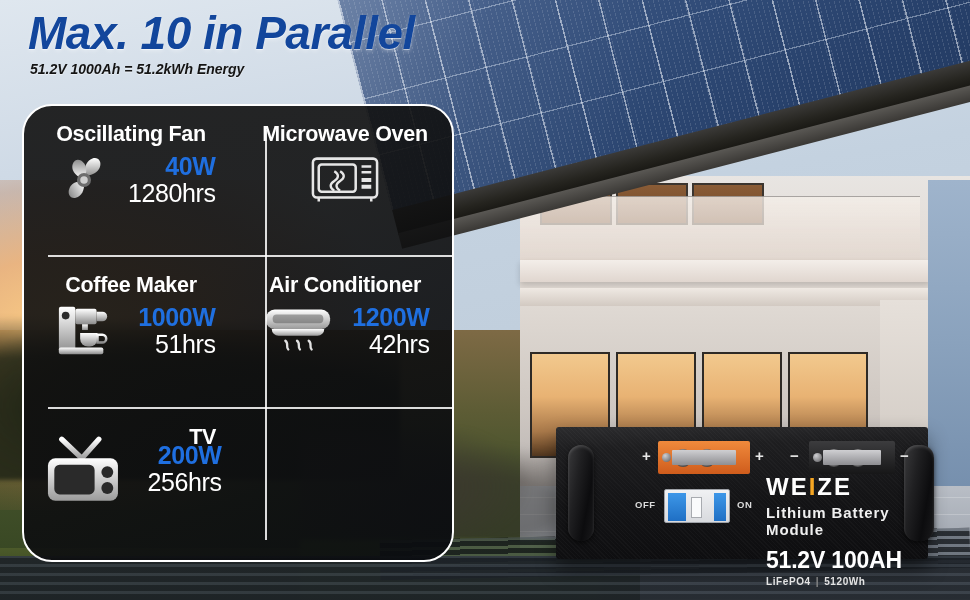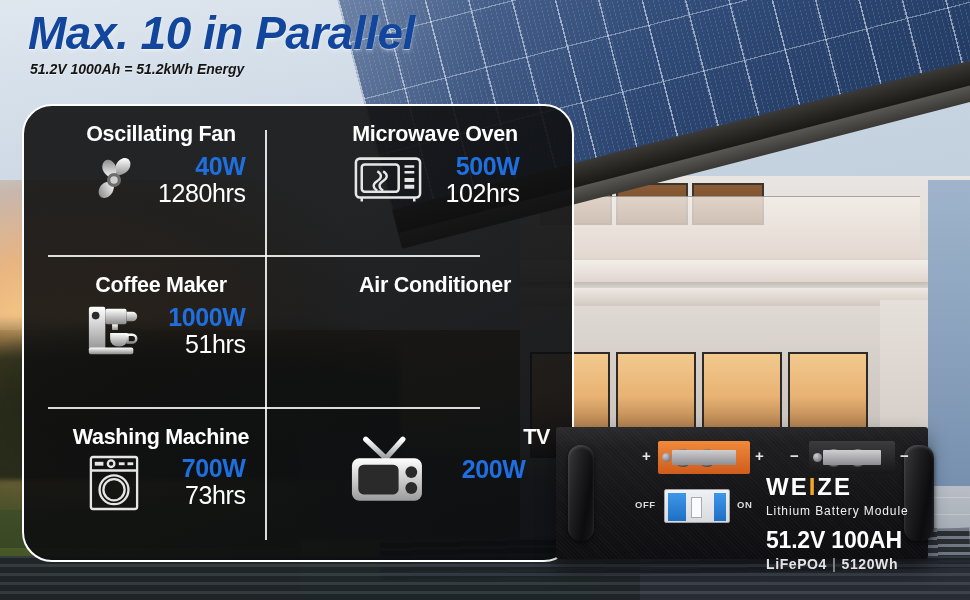--- a/index.html
+++ b/index.html
@@ -152,21 +152,21 @@
   }
   .subhead {
     position:absolute; left:30px; top:61px;
     font-size:14px; font-weight:bold; font-style:italic; color:#141414;
     text-shadow:0 1px 1px rgba(255,255,255,.55);
     white-space:nowrap;
   }
 
   
   #panel {
-    position:absolute; left:22px; top:104px; width:552px; height:458px;
+    position:absolute; left:22px; top:104px; width:432px; height:458px;
     border:2.5px solid #ffffff; border-radius:30px;
     background:linear-gradient(150deg, rgba(22,22,22,.93) 0%, rgba(16,16,16,.90) 40%, rgba(10,12,16,.93) 100%);
     overflow:hidden;
   }
   .grid {
     position:absolute; inset:0;
     display:grid; grid-template-columns:1fr 1fr; grid-template-rows:1fr 1fr 1fr;
   }
   .cell { position:relative; padding:6px 12px 4px; }
   .cell-title {
@@ -224,23 +224,23 @@
   }
   .breaker .bl { position:absolute; left:3px; top:3px; width:18px; height:28px; background:linear-gradient(180deg,#3d97e8,#1f6fc4); }
   .breaker .br { position:absolute; right:3px; top:3px; width:12px; height:28px; background:linear-gradient(180deg,#3d97e8,#1f6fc4); }
   .breaker .tog { position:absolute; left:26px; top:7px; width:11px; height:21px; background:#fafbfc; border:1px solid #a8abb0; }
   .sw-lbl { position:absolute; color:#dcdcdc; font-size:9.5px; font-weight:bold; letter-spacing:.5px; top:72px; }
   .sw-lbl.off { left:79px; } .sw-lbl.on { left:181px; }
 
   .blabel { position:absolute; left:210px; top:48px; width:160px; color:#fff; }
   .logo { display:flex; align-items:flex-start; font-size:24px; font-weight:bold; letter-spacing:2px; line-height:1; }
   .logo .i { color:#f5a623; position:relative; }
-  .brand-sub { font-size:12px; font-weight:normal; letter-spacing:.9px; margin-top:5px; color:#f0f0f0; }
+  .brand-sub { font-size:15px; font-weight:bold; letter-spacing:.9px; margin-top:5px; color:#f0f0f0; }
   .brand-spec { font-size:23px; font-weight:bold; letter-spacing:-.2px; margin-top:10px; line-height:1.05; }
-  .brand-chem { font-size:14px; font-weight:bold; letter-spacing:.6px; margin-top:4px; color:#e4e4e4; }
+  .brand-chem { font-size:10px; font-weight:bold; letter-spacing:.6px; margin-top:4px; color:#e4e4e4; }
   .brand-chem .sep { color:#8a8a8a; margin:0 5px; }
 </style>
 </head>
 <body>
 
 <div id="scene">
   <div class="sky"></div>
   <div class="ground-left"></div>
   <div class="glow"></div>
   <div class="trees-left"></div>
@@ -318,24 +318,20 @@
             <rect x="9" y="10" width="38" height="28" rx="3"></rect>
             <line x1="53" y1="12" x2="63" y2="12"></line>
               <line x1="53" y1="18" x2="63" y2="18"></line>
             <line x1="53" y1="26" x2="63" y2="26" stroke-width="4"></line>
               <line x1="53" y1="33" x2="63" y2="33" stroke-width="4"></line>
             <path d="M25 17c5 3 5 7 0 10s-5 7 0 10" stroke-width="2.4"></path>
             <path d="M31 17c5 3 5 7 0 10s-5 7 0 10" stroke-width="2.4"></path>
             <line x1="9" y1="44" x2="9" y2="48"></line>
               <line x1="63" y1="44" x2="63" y2="48"></line>
           </svg>
-        </div>
-        <div class="cell-nums">
-          <div class="watt">500W</div>
-          <div class="hrs">102hrs</div>
         </div>
       </div>
     </div>
 
     <div class="cell">
       <div class="cell-title">Coffee Maker</div>
       <div class="cell-body">
         <div class="cell-icon">
           <svg viewBox="0 0 64 58" width="62" height="56">
             <defs>
@@ -358,43 +354,46 @@
         </div>
         <div class="cell-nums">
           <div class="watt">1000W</div>
           <div class="hrs">51hrs</div>
         </div>
       </div>
     </div>
 
     <div class="cell">
       <div class="cell-title">Air Conditioner</div>
-    </div>
-
-    <div class="cell">
-      <div class="cell-title">Washing Machine</div>
       <div class="cell-body">
         <div class="cell-icon">
-          <svg viewBox="0 0 54 60" width="52" height="58" fill="none" stroke="#e6e6e6" stroke-width="2.4">
-            <rect x="3" y="3" width="48" height="54" rx="2"></rect>
-            <line x1="3" y1="17" x2="51" y2="17"></line>
-            <rect x="7" y="8" width="9" height="4" fill="#e6e6e6" stroke="none"></rect>
-            <circle cx="24" cy="10" r="3.4"></circle>
-            <line x1="32" y1="10" x2="38" y2="10" stroke-width="3"></line>
-            <line x1="41" y1="10" x2="47" y2="10" stroke-width="3"></line>
-            <circle cx="27" cy="37" r="15"></circle>
-            <circle cx="27" cy="37" r="11"></circle>
+          <svg viewBox="0 0 74 56" width="72" height="56">
+            <defs>
+                <linearGradient id="ga" x1="0" y1="0" x2="0" y2="1">
+              <stop offset="0" stop-color="#ffffff"></stop>
+                  <stop offset="1" stop-color="#9a9a9a"></stop>
+                </linearGradient>
+              </defs>
+            <rect x="4" y="6" width="66" height="20" rx="9" fill="url(#ga)"></rect>
+            <rect x="11" y="11" width="52" height="9" rx="4" fill="#4a4a4a" opacity=".45"></rect>
+            <path d="M10 26h54a7 7 0 0 1-7 7H17a7 7 0 0 1-7-7z" fill="url(#ga)"></path>
+            <g stroke="#e2e2e2" stroke-width="2.4" fill="none" stroke-linecap="round">
+              <path d="M24 38c4 3 0 6 3 9"></path>
+              <path d="M36 38c4 3 0 6 3 9"></path>
+              <path d="M48 38c4 3 0 6 3 9"></path>
+            </g>
           </svg>
         </div>
         <div class="cell-nums">
-          <div class="watt">700W</div>
-          <div class="hrs">73hrs</div>
+          <div class="watt">1200W</div>
+          <div class="hrs">42hrs</div>
         </div>
       </div>
     </div>
+
 
     <div class="cell tv">
       <div class="cell-title">TV</div>
       <div class="cell-body" style="margin-top:-16px">
         <div class="cell-icon" style="width:86px;height:72px">
           <svg viewBox="0 0 76 66" width="84" height="70">
             <defs>
                 <linearGradient id="gt" x1="0" y1="0" x2="0" y2="1">
               <stop offset="0" stop-color="#ffffff"></stop>
                   <stop offset="1" stop-color="#9b9b9b"></stop>
@@ -405,20 +404,21 @@
               <line x1="52" y1="4" x2="36" y2="22"></line>
             </g>
             <rect x="4" y="22" width="66" height="40" rx="7" fill="url(#gt)"></rect>
             <rect x="10" y="28" width="38" height="28" rx="5" fill="#2a2a2a"></rect>
             <circle cx="60" cy="35" r="5.6" fill="#2a2a2a"></circle>
             <circle cx="60" cy="50" r="5.6" fill="#2a2a2a"></circle>
           </svg>
         </div>
         <div class="cell-nums">
           <div class="watt">200W</div>
+          <div class="hrs">256hrs</div>
         </div>
       </div>
     </div>
 
   </div>
   <div class="v-div"></div>
   <div class="h-div1"></div>
   <div class="h-div2"></div>
 </div>
 

